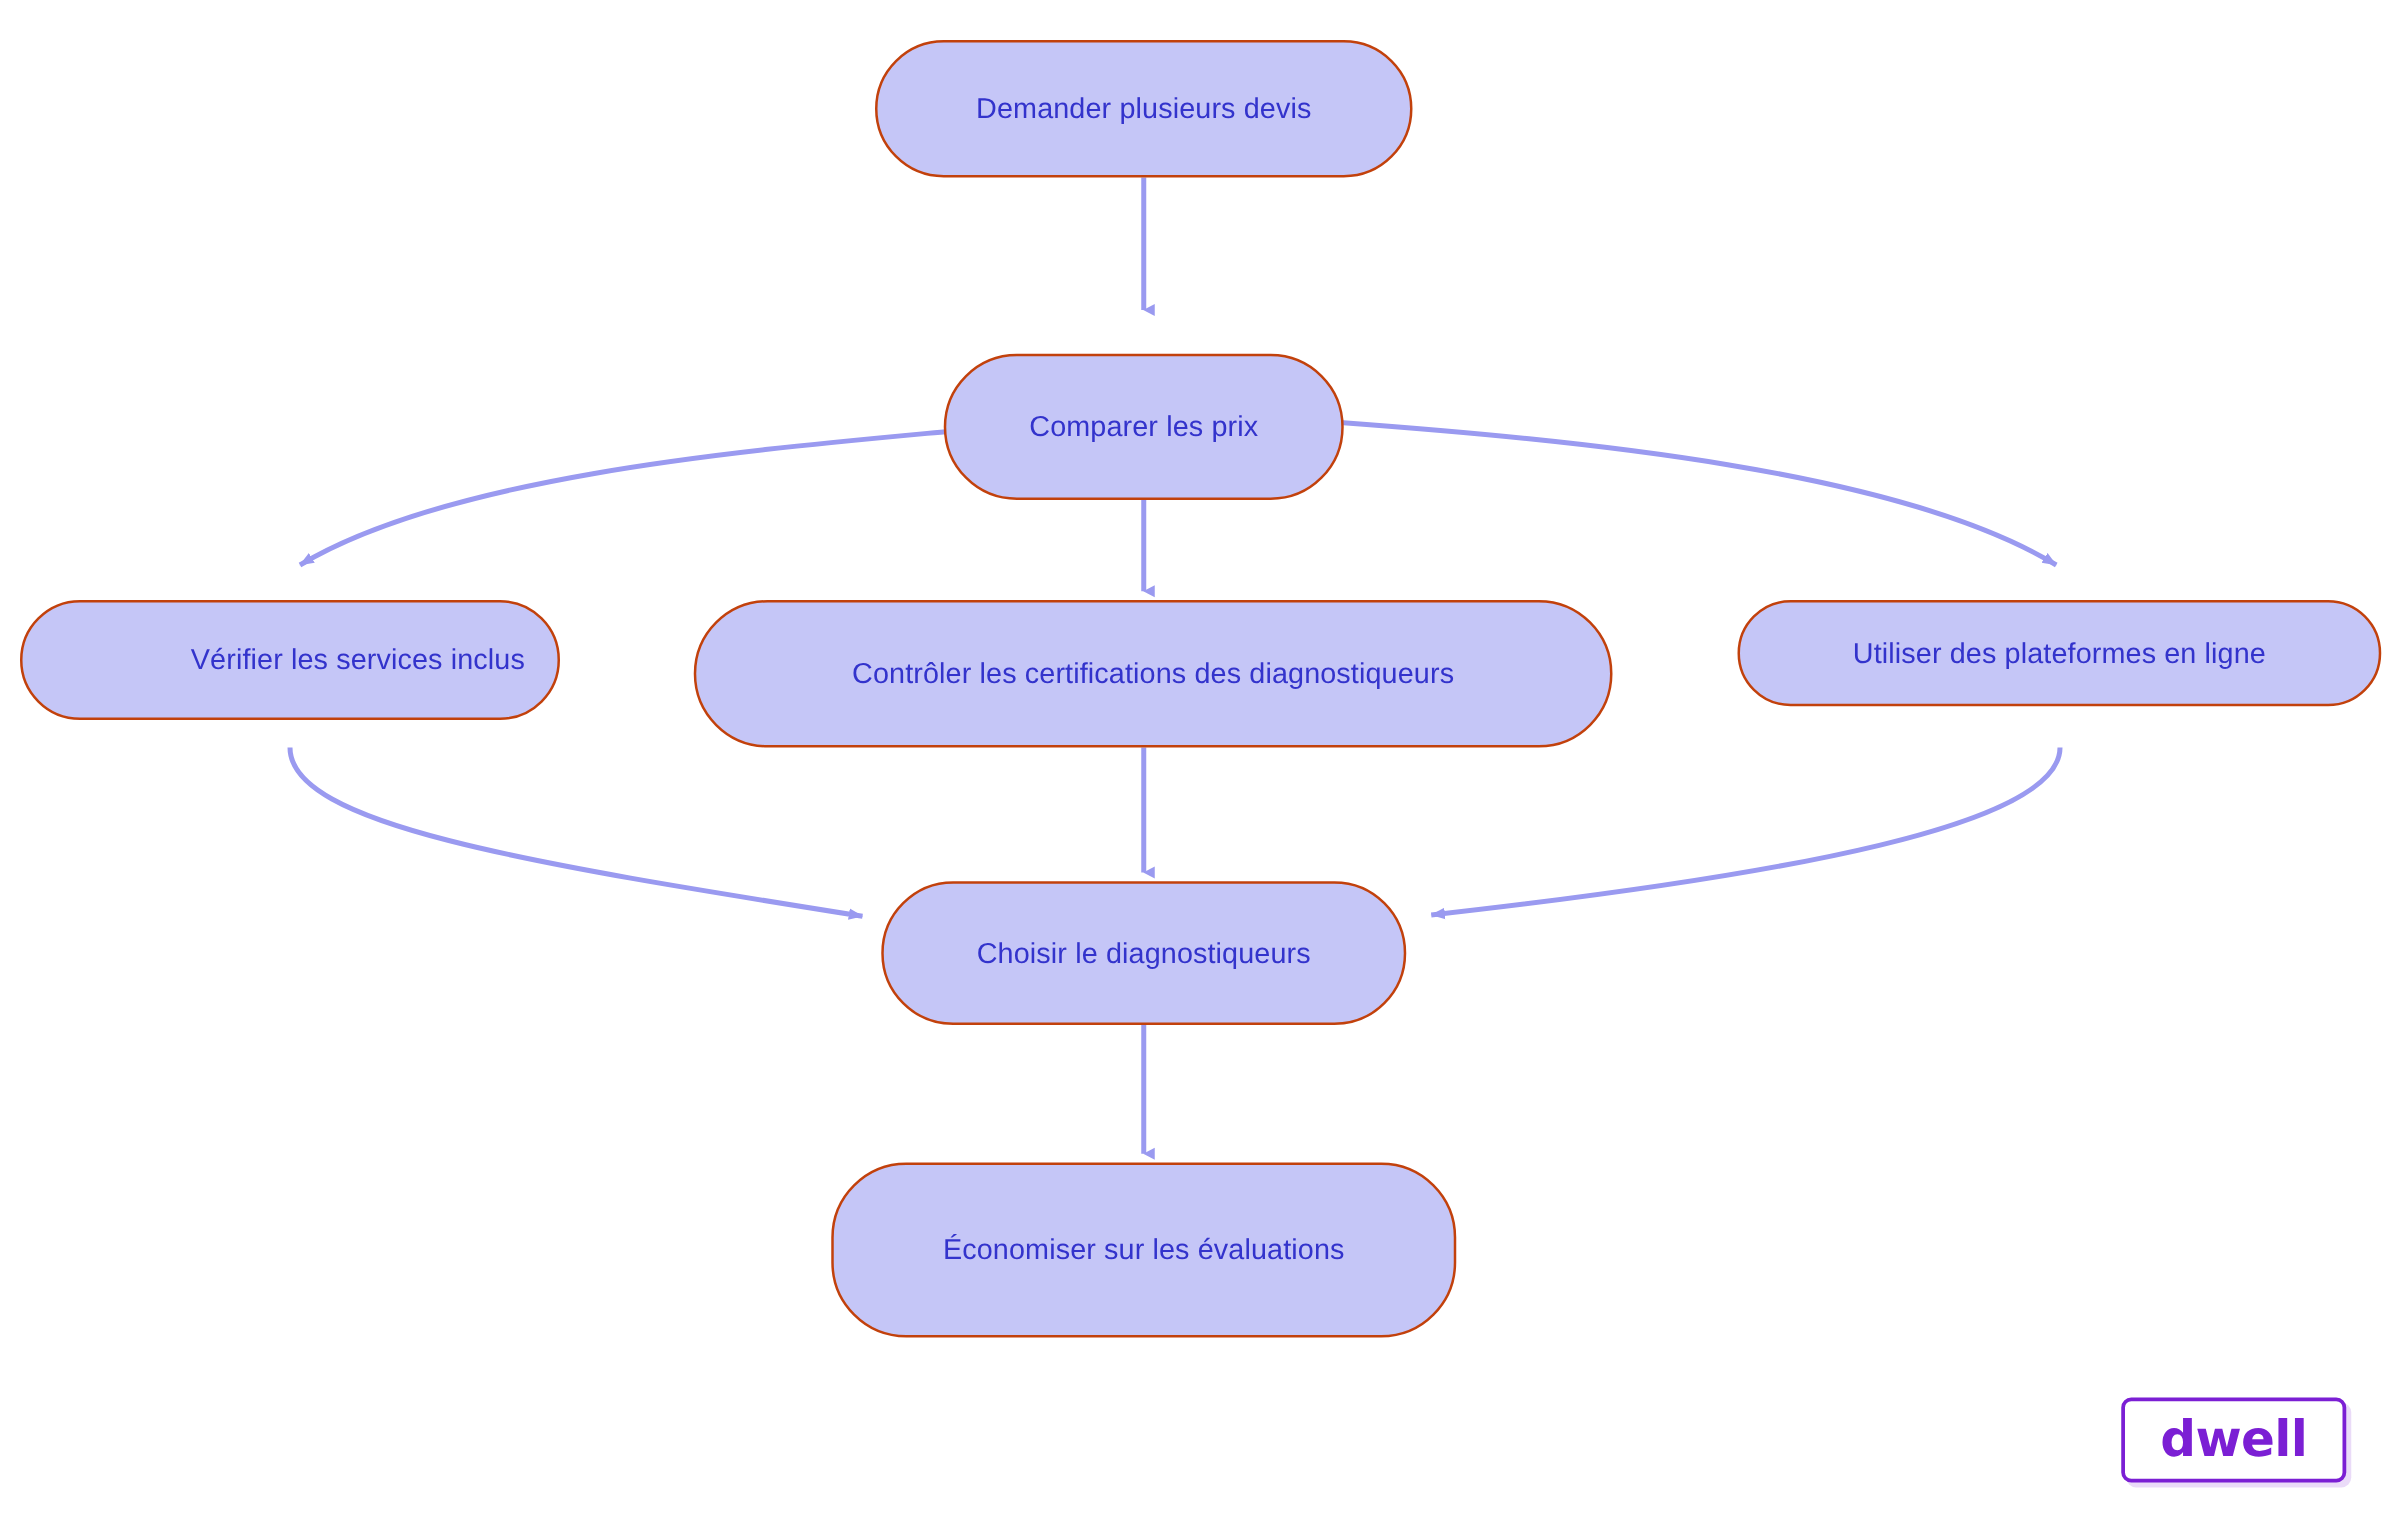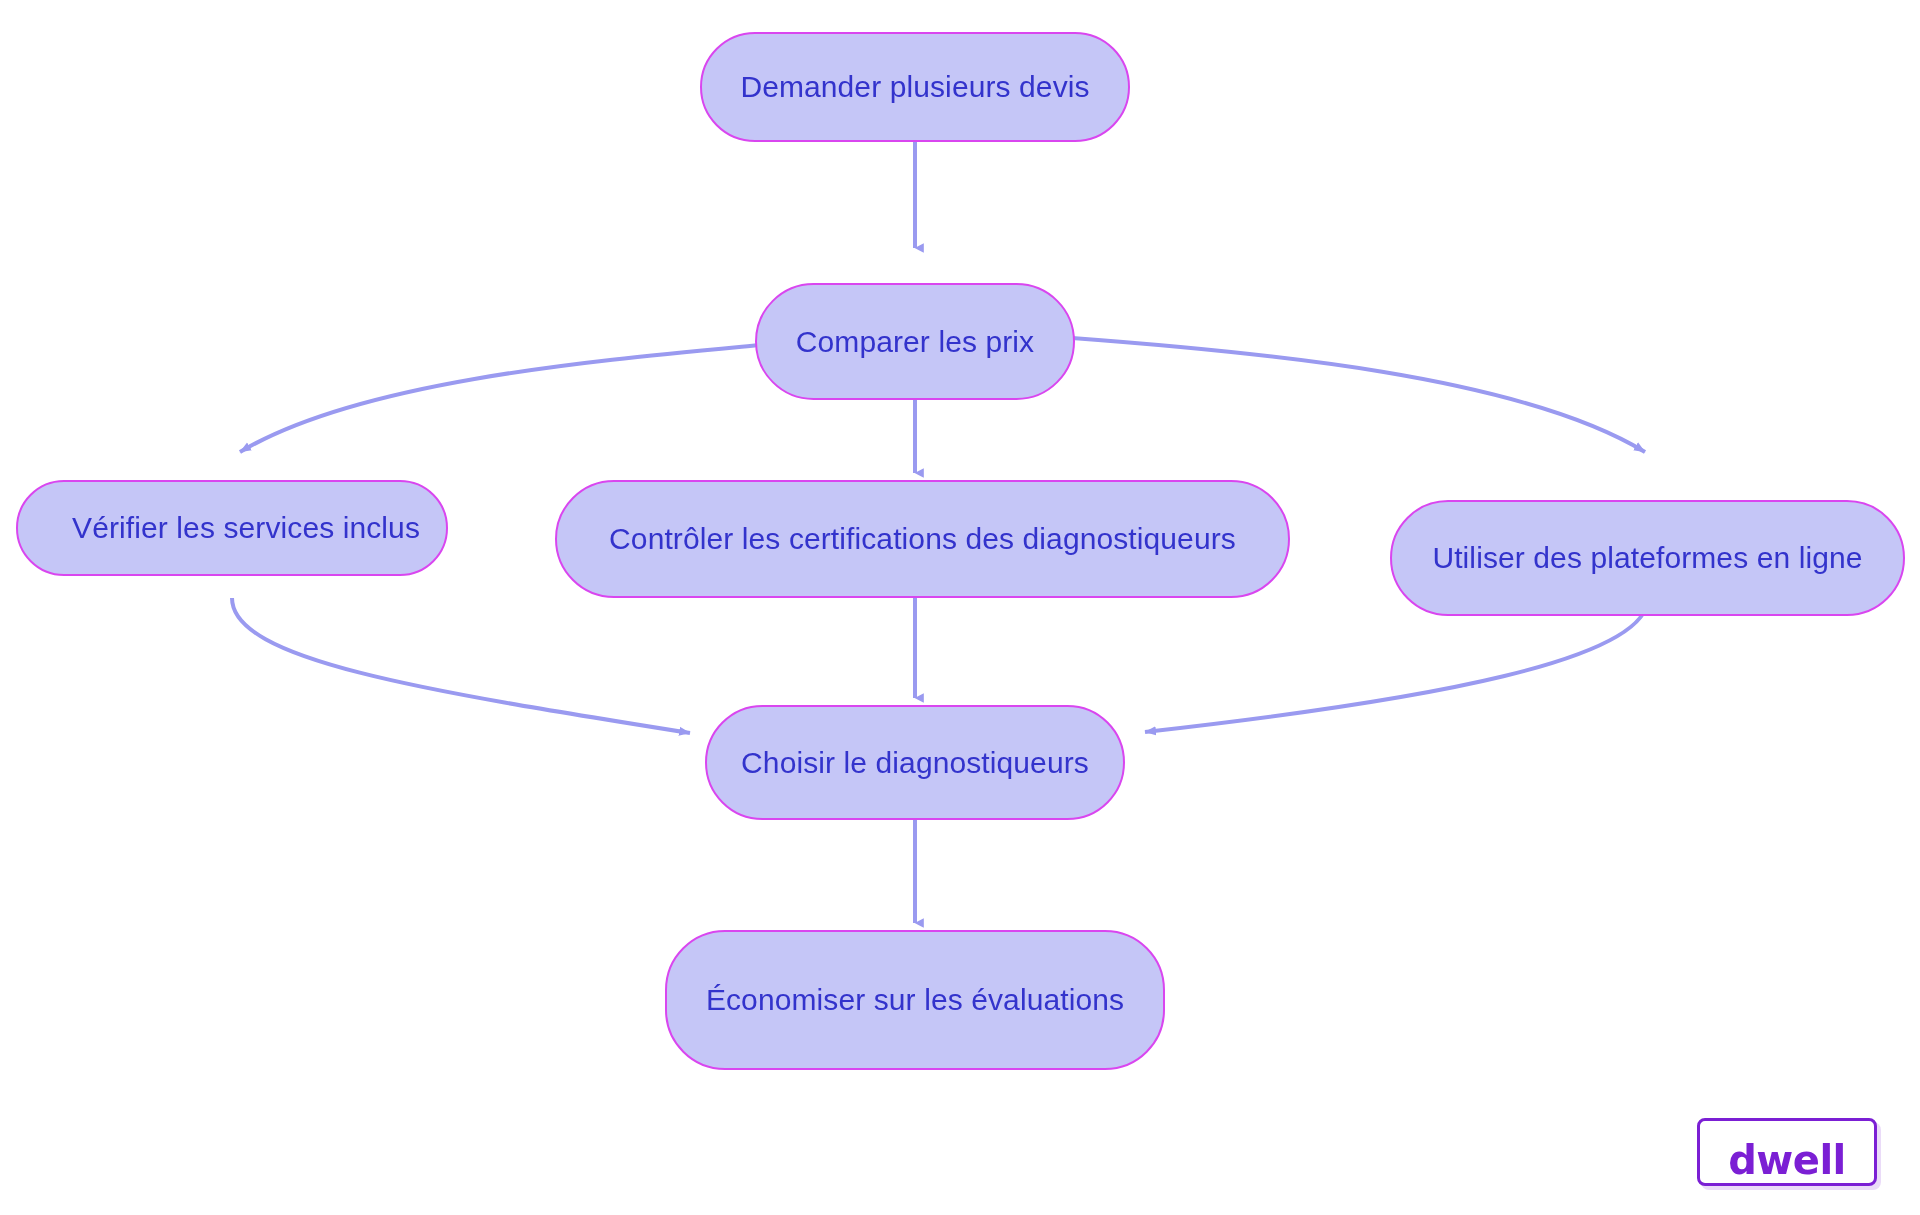--- a/index.html
+++ b/index.html
@@ -26,46 +26,46 @@
     left: 0;
     top: 0;
     width: 1920px;
     height: 1215px;
     pointer-events: none;
   }
   .node {
     position: absolute;
     box-sizing: border-box;
     background: #c5c6f7;
-    border: 2px solid #d946ef;
+    border: 2px solid #c2410c;
     border-radius: 60px;
     display: flex;
     align-items: center;
     justify-content: center;
     text-align: center;
     color: #3333cc;
-    font-size: 30px;
+    font-size: 23px;
     font-weight: 400;
     letter-spacing: 0.1px;
     line-height: 1.2;
     padding: 0 26px;
     white-space: nowrap;
   }
   .logo-badge {
     position: absolute;
     left: 1697px;
     top: 1118px;
     width: 180px;
     height: 68px;
     box-sizing: border-box;
     background: #ffffff;
     border: 3px solid #7b1fd4;
     border-radius: 8px;
     display: flex;
-    align-items: flex-end;
+    align-items: center;
     justify-content: center;
     box-shadow: 4px 4px 0 rgba(123, 31, 212, 0.16);
   }
   .logo-text {
     color: #7b1fd4;
     font-family: "DejaVu Sans", sans-serif;
     font-size: 40px;
     font-weight: 700;
     letter-spacing: -0.5px;
   }
@@ -111,21 +111,21 @@
   </div>
 
   <div class="node" style="left:16px; top:480px; width:432px; height:96px;justify-content:flex-end;">
     <span>Vérifier les services inclus</span>
   </div>
 
   <div class="node" style="left:555px; top:480px; width:735px; height:118px;">
     <span>Contrôler les certifications des diagnostiqueurs</span>
   </div>
 
-  <div class="node" style="left:1390px; top:480px; width:515px; height:116px;margin-top:20px;">
+  <div class="node" style="left:1390px; top:480px; width:515px; height:85px;">
     <span>Utiliser des plateformes en ligne</span>
   </div>
 
   <div class="node" style="left:705px; top:705px; width:420px; height:115px;">
     <span>Choisir le diagnostiqueurs</span>
   </div>
 
   <div class="node" style="left:665px; top:930px; width:500px; height:140px;">
     <span>Économiser sur les évaluations</span>
   </div>

